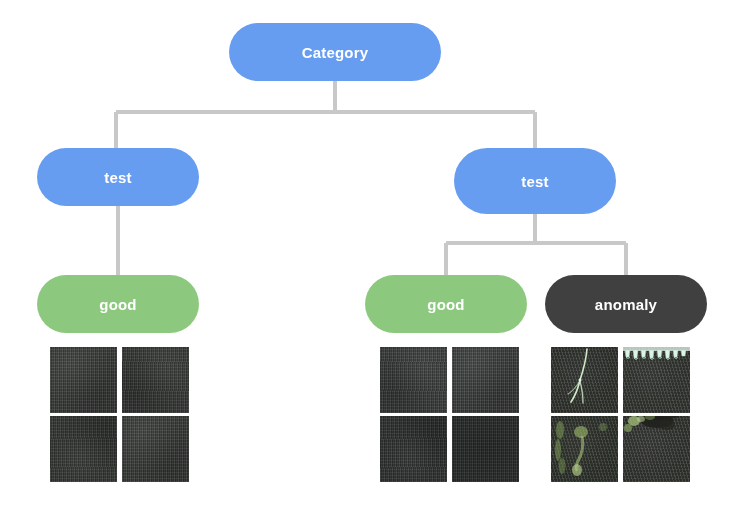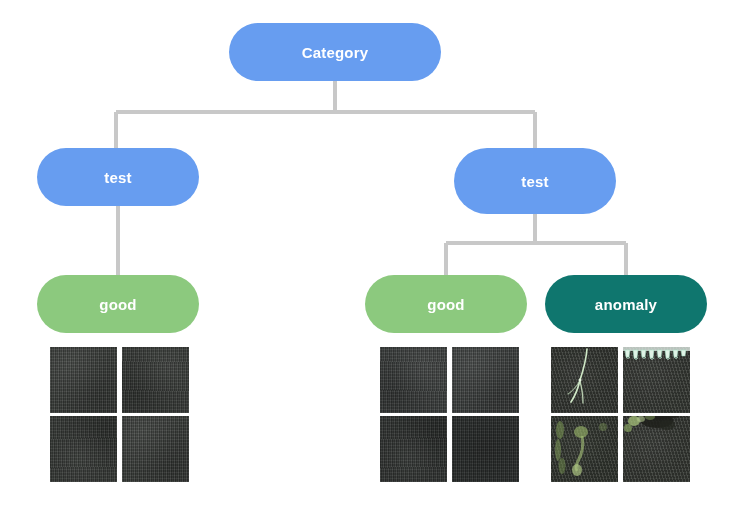--- a/index.html
+++ b/index.html
@@ -130,21 +130,21 @@
   </div>
 
   <div class="node" style="left:37px;top:275px;width:162px;height:58px;background:#8cc97e;">
     <span>good</span>
   </div>
 
   <div class="node" style="left:365px;top:275px;width:162px;height:58px;background:#8cc97e;">
     <span>good</span>
   </div>
 
-  <div class="node" style="left:545px;top:275px;width:162px;height:58px;background:#0f766e;">
+  <div class="node" style="left:545px;top:275px;width:162px;height:58px;background:#404040;">
     <span>anomaly</span>
   </div>
 
   <div class="grid" style="left:50px;top:347px;">
     <div class="thumb">
         <div class="tex"></div>
       </div>
     <div class="thumb">
         <div class="tex v2"></div>
       </div>

